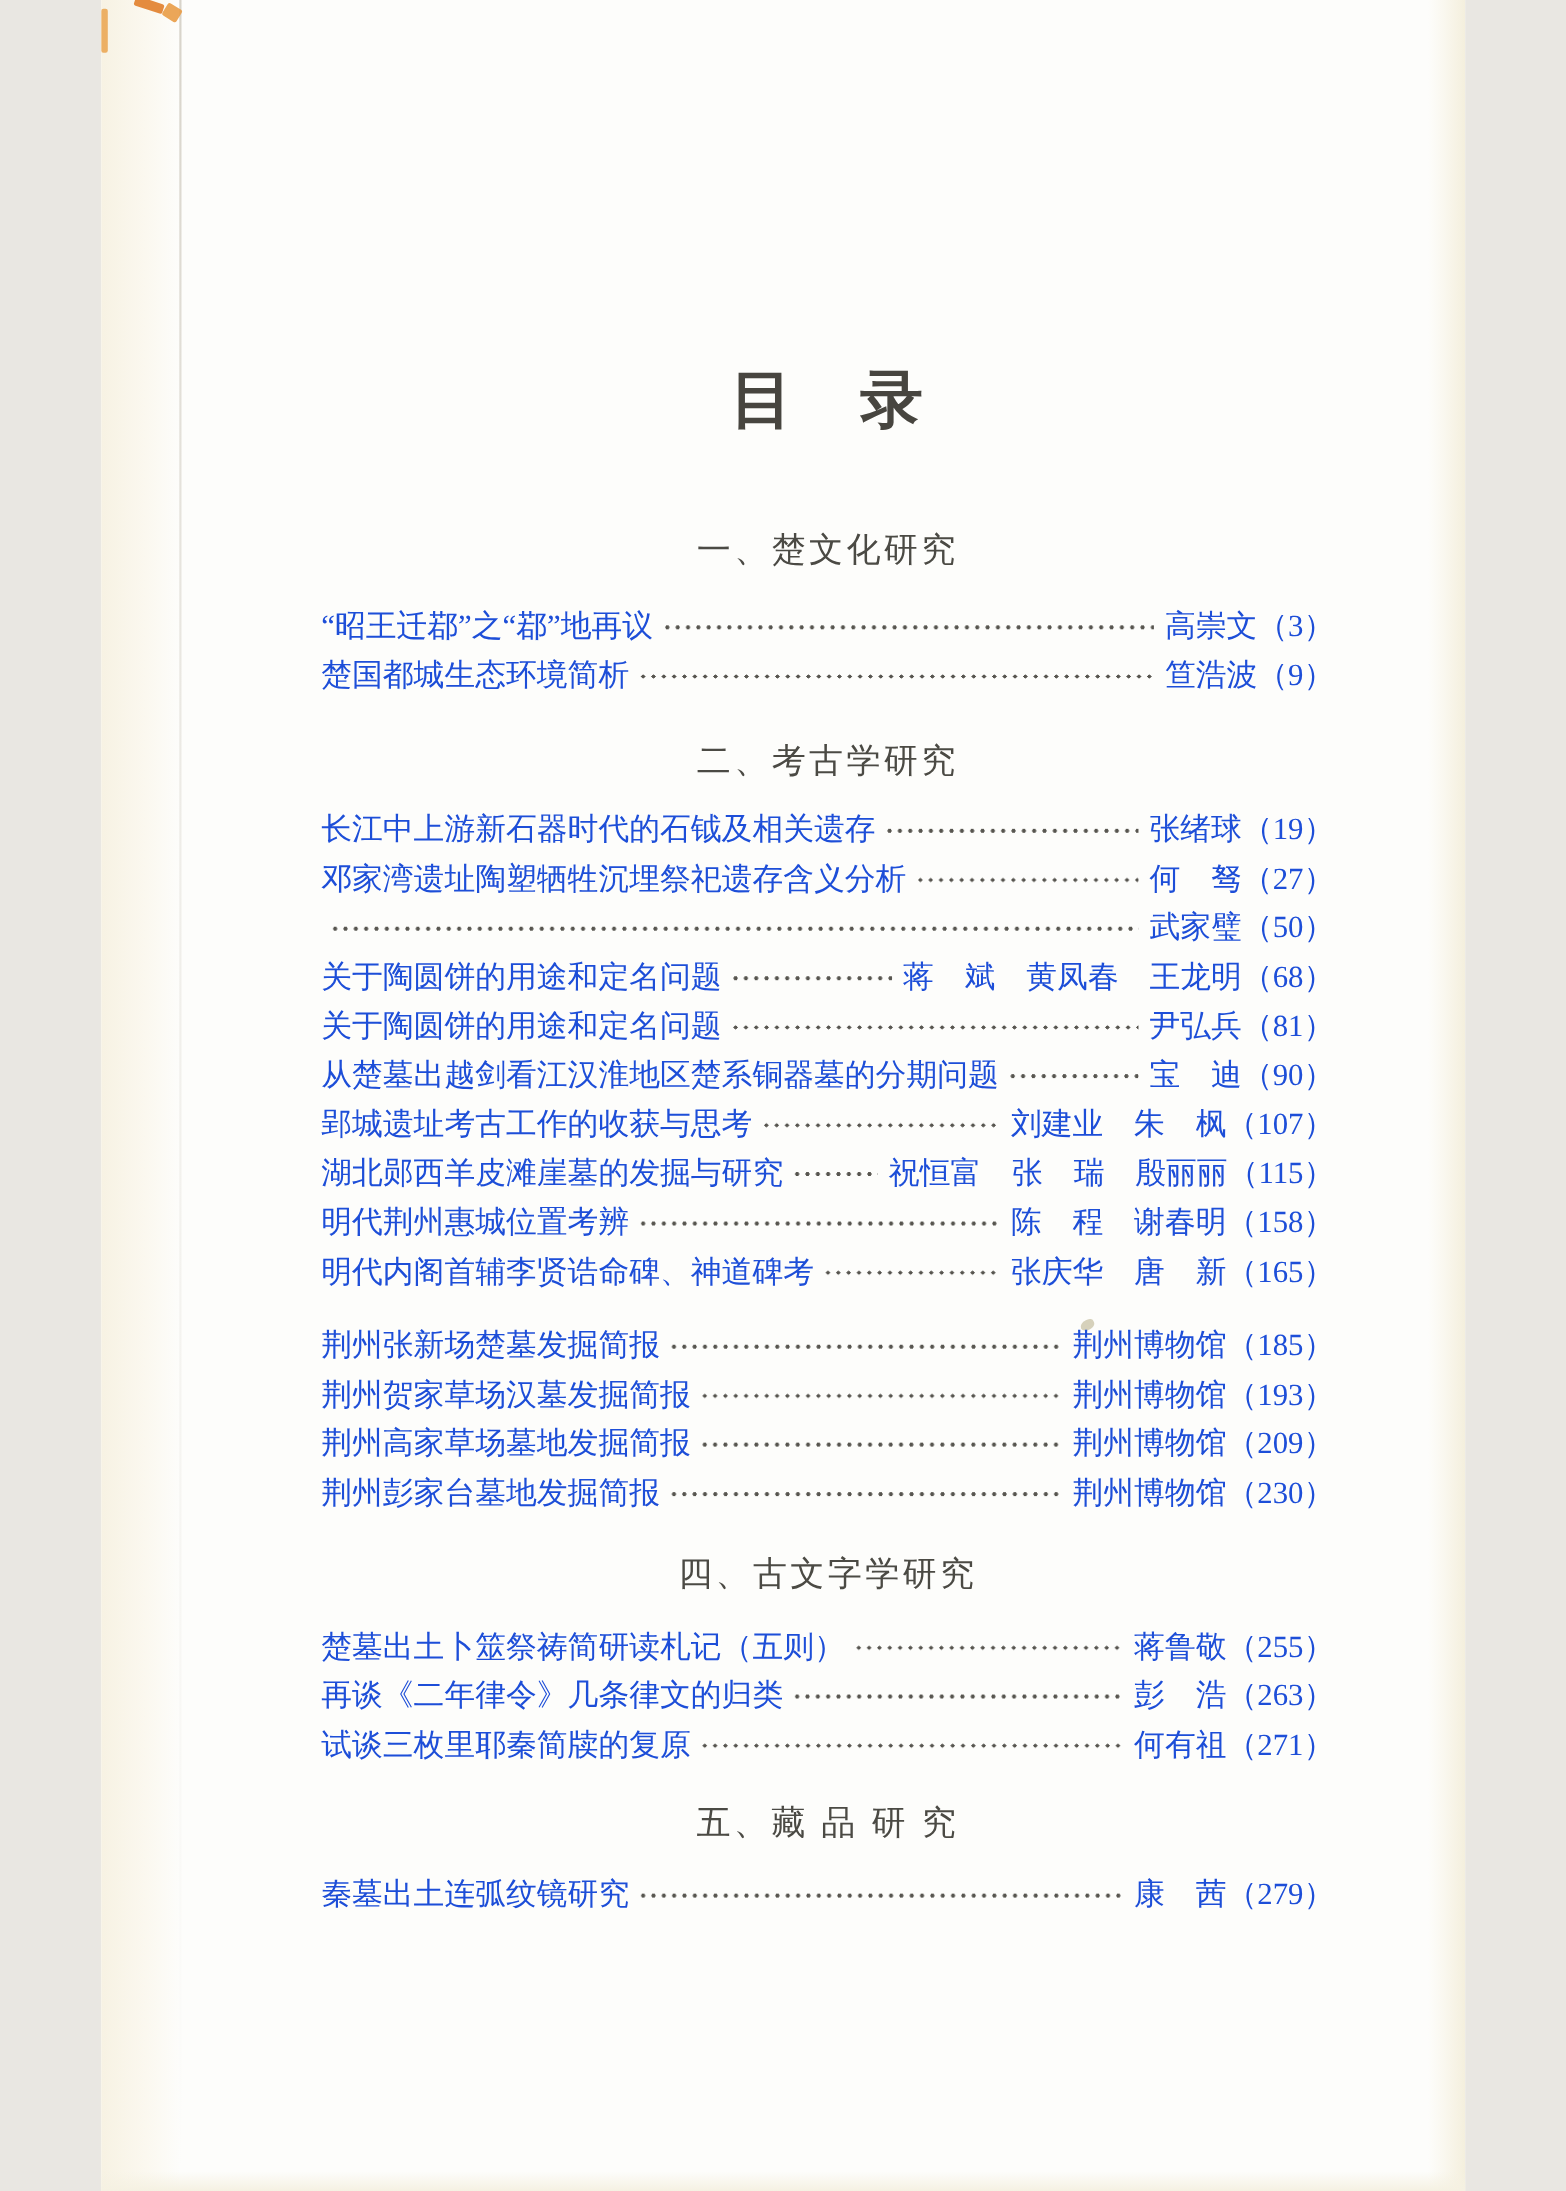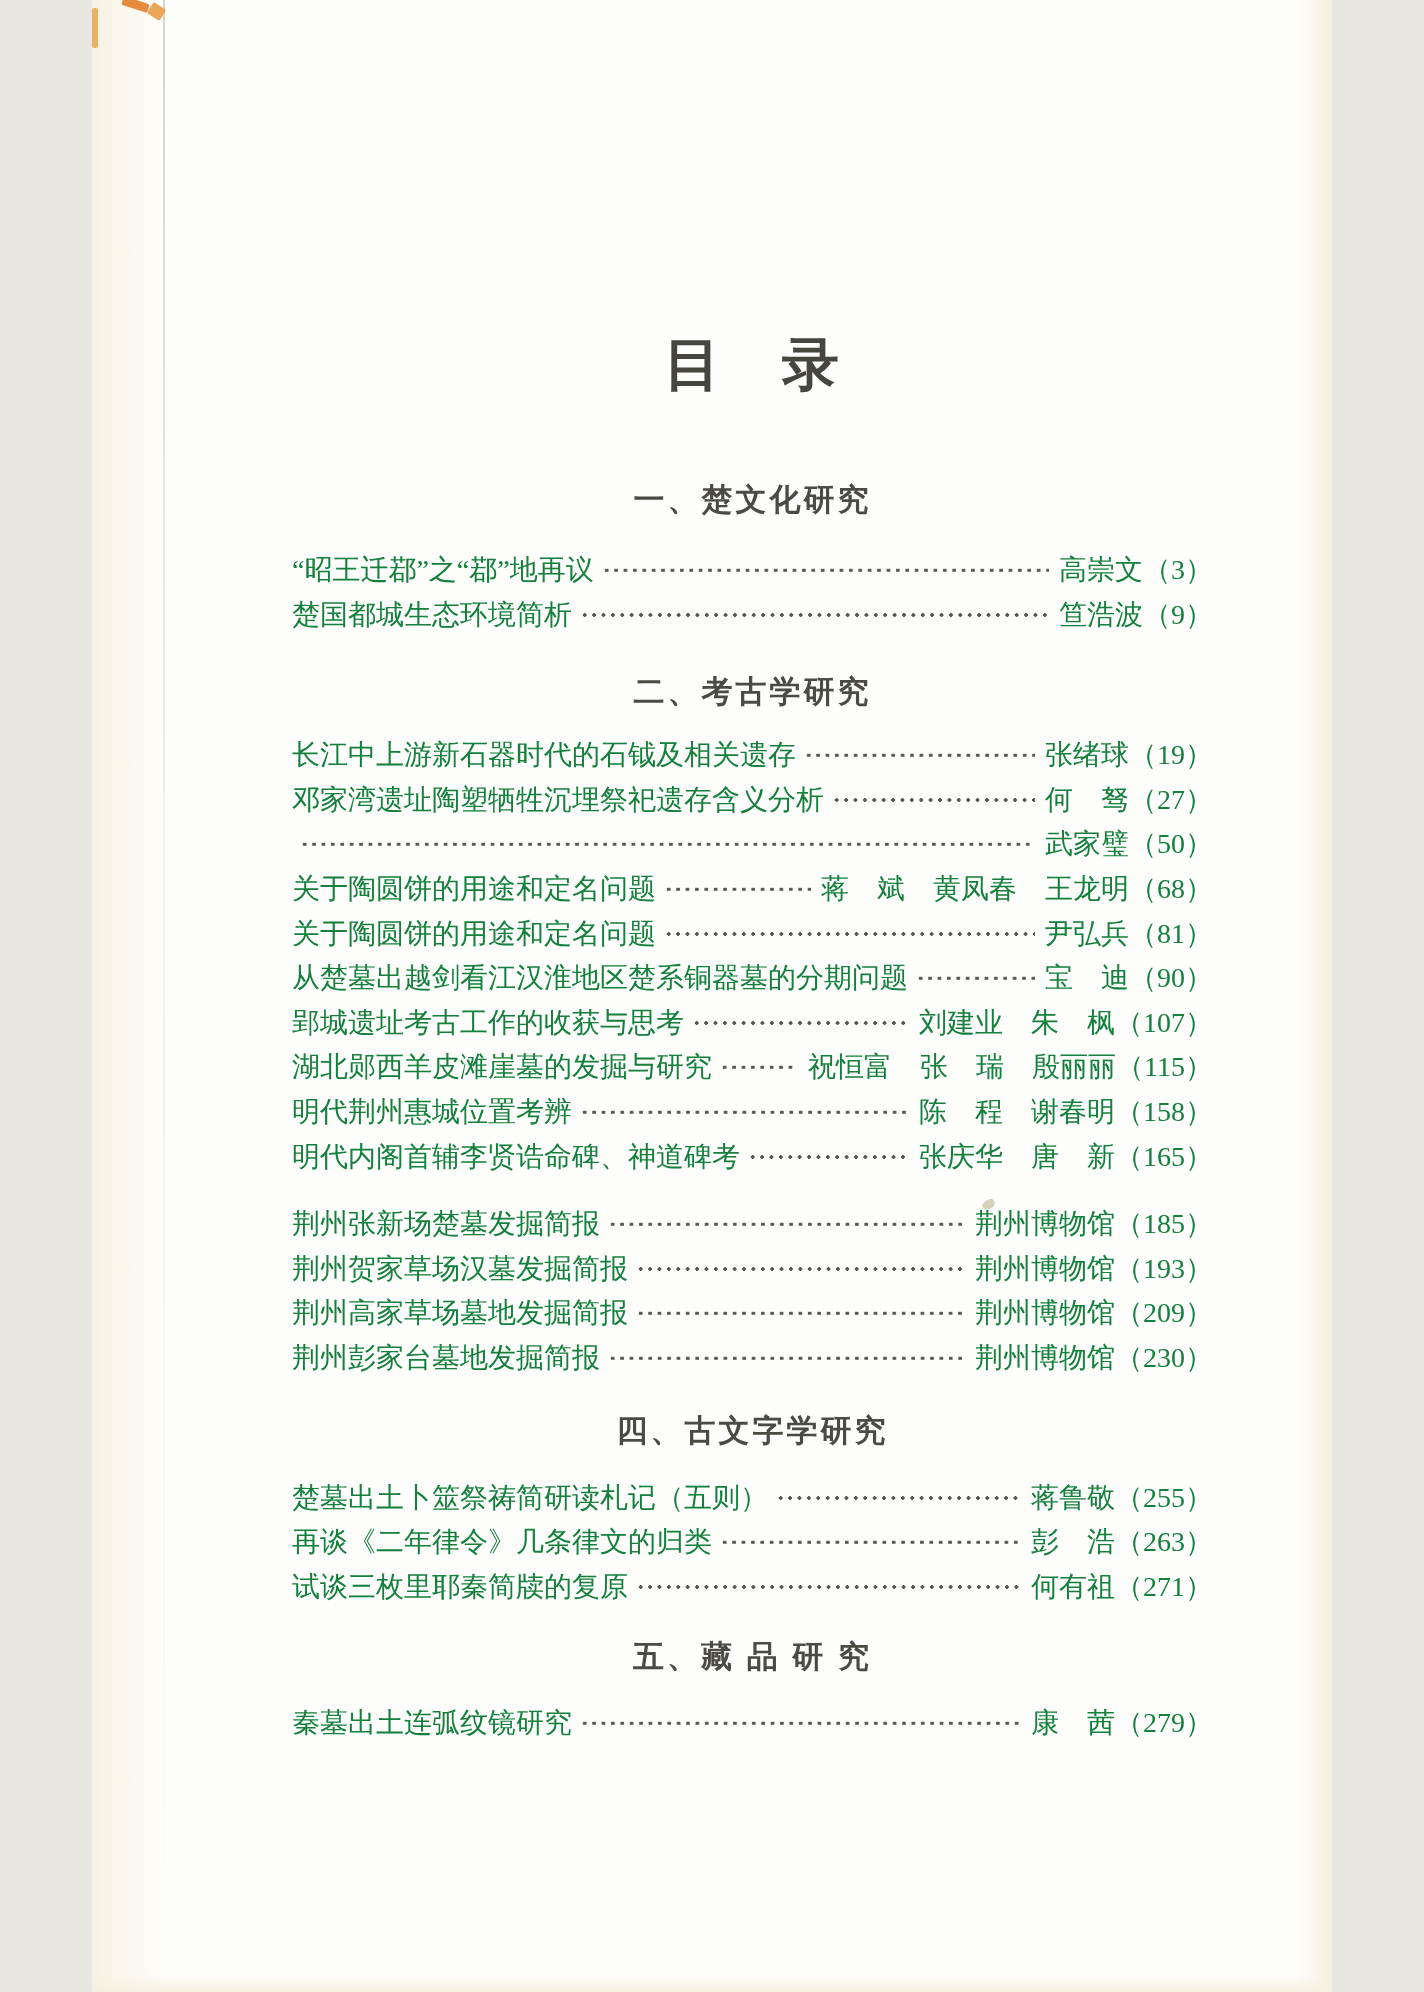--- a/index.html
+++ b/index.html
@@ -47,39 +47,39 @@
   .content{
     position:absolute;top:0;left:200px;right:119px;
     padding-top:330px;
   }
   .doc-title{
     font-size:57px;line-height:70px;font-weight:bold;
     text-align:center;letter-spacing:2px;color:#47453f;
   }
   .section-heading{
     font-family:"Liberation Sans","DejaVu Sans",sans-serif;
-    font-weight:bold;font-size:31px;line-height:44px;
+    font-weight:normal;font-size:31px;line-height:44px;
     text-align:center;letter-spacing:3px;color:#4b4a44;
     white-space:nowrap;
   }
   .h1{margin-top:78px;}
   .h2{margin-top:33px;}
   .h3{margin-top:29px;}
   .h4{margin-top:28px;}
   .h5{margin-top:26px;}
   .rows{margin:0;}
   .r1{margin-top:26px;}
   .r2{margin-top:19px;}
   .r3{margin-top:23px;}
   .r4{margin-top:23px;}
   .r5{margin-top:22px;}
   .entry{
     display:flex;align-items:center;
     font-size:28px;line-height:44.6px;height:44.6px;
-    white-space:nowrap;color:#15803d;
+    white-space:nowrap;color:#1d4ed8;
   }
   .entry .t{flex:0 0 auto;}
   .leader{
     flex:1 1 auto;align-self:stretch;min-width:20px;
     margin:0 10px 0 8px;
     background-image:radial-gradient(circle,#57554f 1.7px,rgba(0,0,0,0) 1.9px);
     background-size:9.4px 100%;
     background-repeat:repeat-x;
     background-position:0 50%;
   }

